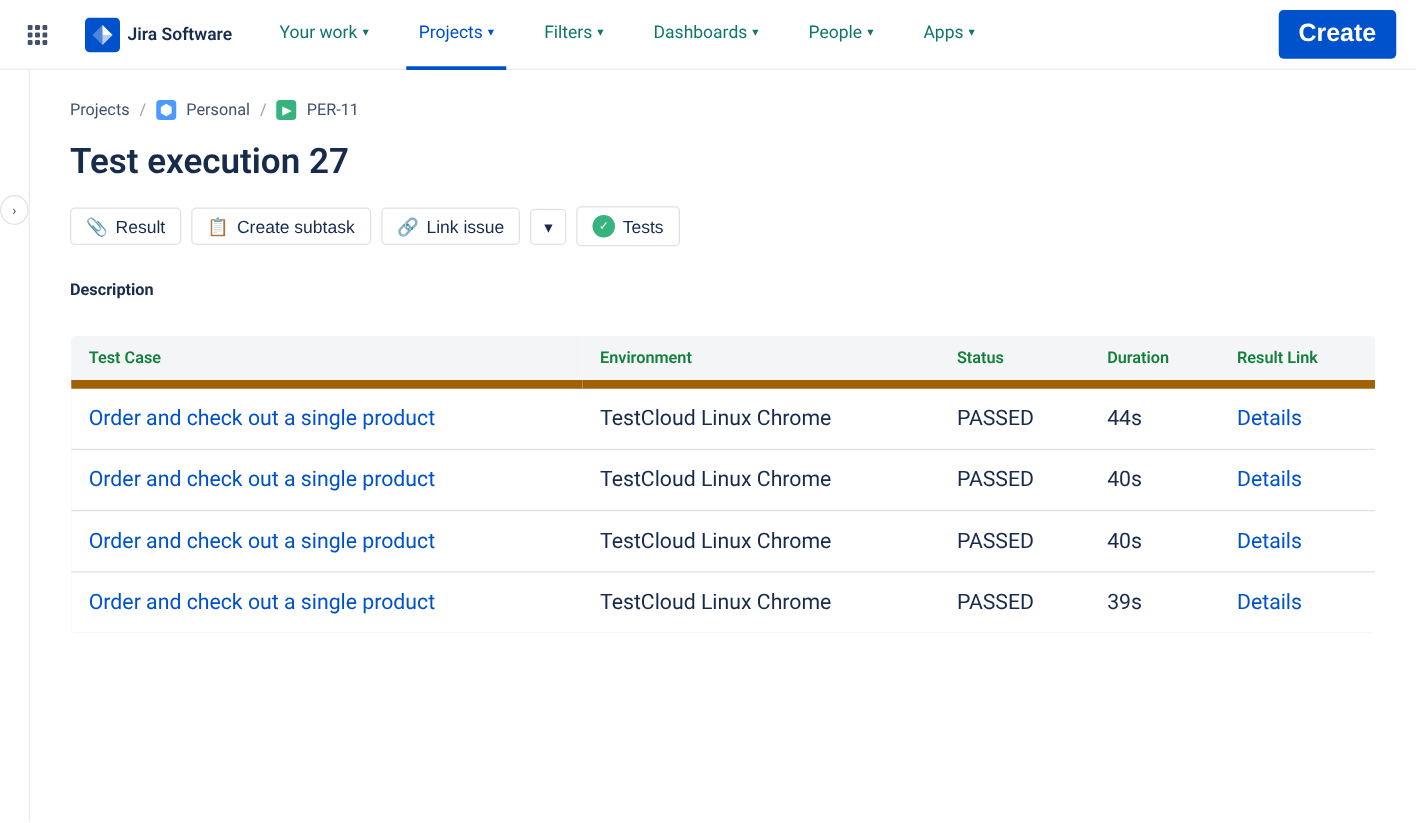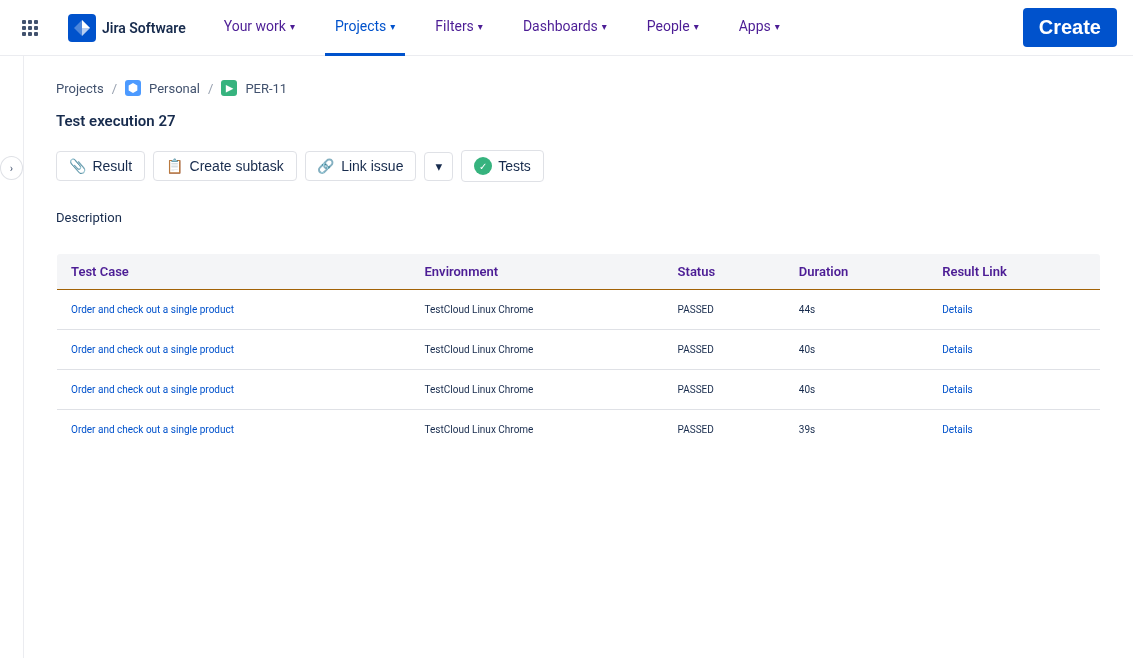--- a/index.html
+++ b/index.html
@@ -35,21 +35,21 @@
     }
     .nav-logo-text {
       font-size: 14px; font-weight: 600; color: #172b4d;
     }
     .nav-item {
       display: flex; align-items: center; gap: 4px;
       padding: 0 10px;
       height: 56px;
       cursor: pointer;
       font-size: 14px;
-      color: #4c1d95;
+      color: #0f766e;
       border-bottom: 3px solid transparent;
       white-space: nowrap;
       position: relative;
     }
     .nav-item.active { color: #0052cc; border-bottom-color: #0052cc; }
     .nav-chevron { font-size: 10px; }
     .nav-spacer { flex: 1; }
     .nav-create-btn {
       background: #0052cc;
       color: #fff;
@@ -120,21 +120,21 @@
       background: #4c9aff;
       color: #fff;
       border-radius: 3px;
       width: 16px; height: 16px;
       font-size: 10px;
       display: inline-flex; align-items: center; justify-content: center;
     }
 
     
     .page-title {
-      font-size: 15px;
+      font-size: 28px;
       font-weight: 600;
       color: #172b4d;
       margin-bottom: 20px;
     }
 
     
     .action-bar {
       display: flex;
       align-items: center;
       gap: 8px;
@@ -179,21 +179,21 @@
       background: #36b37e;
       border-radius: 50%;
       display: inline-flex; align-items: center; justify-content: center;
       color: #fff;
       font-size: 10px;
     }
 
     
     .section-label {
       font-size: 13px;
-      font-weight: 400;
+      font-weight: 700;
       color: #172b4d;
       margin-bottom: 8px;
     }
     .description-link {
       color: #0052cc;
       text-decoration: none;
       font-size: 13px;
     }
     .description-section { margin-bottom: 28px; }
 
@@ -204,26 +204,26 @@
       border: 1px solid #dfe1e6;
       border-radius: 4px;
       overflow: hidden;
     }
     .data-table th {
       background: #f4f5f7;
       text-align: left;
       padding: 10px 14px;
       font-size: 13px;
       font-weight: 600;
-      color: #4c1d95;
-      border-bottom: 1px solid #a16207;
+      color: #15803d;
+      border-bottom: 7px solid #a16207;
     }
     .data-table td {
       padding: 14px 14px;
-      font-size: 10px;
+      font-size: 17px;
       color: #172b4d;
       border-bottom: 1px solid #dfe1e6;
       vertical-align: top;
     }
     .data-table tr:last-child td { border-bottom: none; }
     .tc-link {
       color: #0052cc;
       text-decoration: none;
     }
     .result-link {

